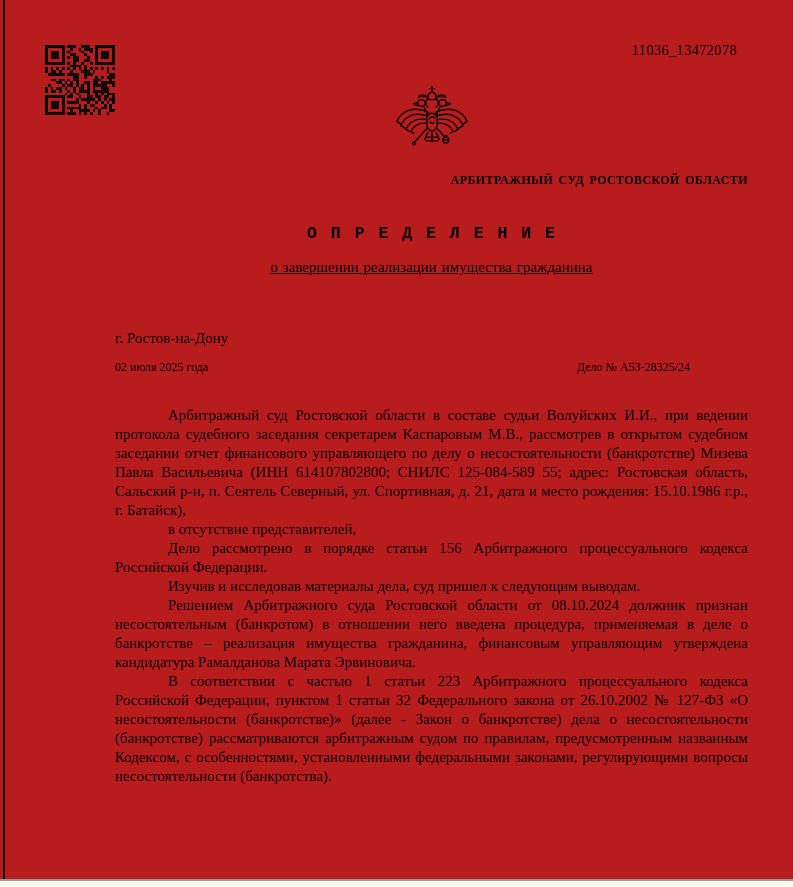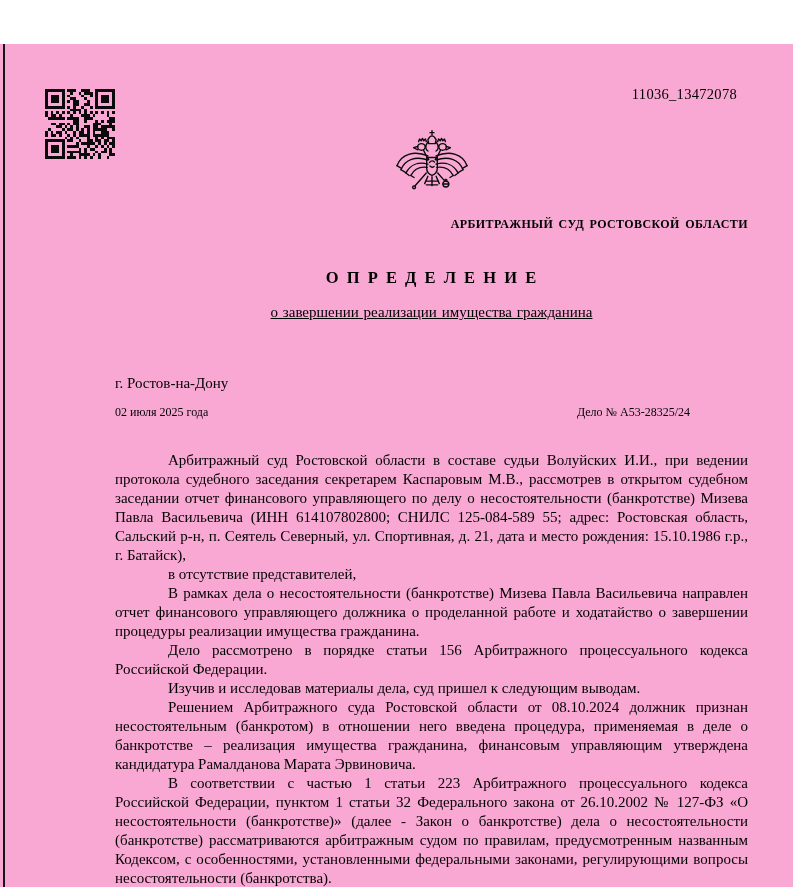--- a/index.html
+++ b/index.html
@@ -4,21 +4,21 @@
 <style>
   * { margin: 0; padding: 0; box-sizing: border-box; }
   html, body {
     width: 793px; height: 887px;
     background: #ffffff;
     font-family: "Liberation Serif", "DejaVu Serif", serif;
     color: #000;
     overflow: hidden;
     position: relative;
   }
-  .page { position: absolute; inset: 0; background: #f9a8d4; margin-top: 44px; }
+  .page { position: absolute; inset: 0; background: #b91c1c; }
 
   
   .left-edge {
     position: absolute; left: 3px; top: 0; width: 2px; height: 879px;
     background: #161616;
   }
   .bottom-cut {
     position: absolute; left: 0; top: 879px; width: 793px; height: 8px;
     background: #fbfbef; border-top: 2px solid #9a9a9a;
   }
@@ -42,20 +42,21 @@
 
   .court-title {
     margin-top: 13px; text-align: right;
     font-weight: bold; font-size: 12px; letter-spacing: 0.4px;
     word-spacing: 2px;
   }
   .doc-type {
     margin-top: 36px; text-align: center;
     font-weight: bold; font-size: 16.5px; letter-spacing: 1px;
     word-spacing: 2px;
+    font-family: Liberation Mono, monospace;
   }
   .doc-subject {
     margin-top: 16px; text-align: center;
     font-size: 15px; word-spacing: 1px; text-decoration: underline;
   }
 
   .city-line { margin-top: 54px; font-size: 15px; }
   .date-case {
     margin-top: 13px; font-size: 12px;
     display: flex; justify-content: space-between;
@@ -458,21 +459,20 @@
     <div class="city-line">г. Ростов-на-Дону</div>
 
     <div class="date-case">
       <span class="doc-date">02 июля 2025 года</span>
       <span class="case-number">Дело № А53-28325/24</span>
     </div>
 
     <div class="body-text">
       <p>Арбитражный суд Ростовской области в составе судьи Волуйских И.И., при ведении протокола судебного заседания секретарем Каспаровым М.В., рассмотрев в открытом судебном заседании отчет финансового управляющего по делу о несостоятельности (банкротстве) Мизева Павла Васильевича (ИНН 614107802800; СНИЛС 125-084-589 55; адрес: Ростовская область, Сальский р-н, п. Сеятель Северный, ул. Спортивная, д. 21, дата и место рождения: 15.10.1986 г.р., г. Батайск),</p>
       <div class="absence-line">в отсутствие представителей,</div>
-      <p>В рамках дела о несостоятельности (банкротстве) Мизева Павла Васильевича направлен отчет финансового управляющего должника о проделанной работе и ходатайство о завершении процедуры реализации имущества гражданина.</p>
       <p>Дело рассмотрено в порядке статьи 156 Арбитражного процессуального кодекса Российской Федерации.</p>
       <p>Изучив и исследовав материалы дела, суд пришел к следующим выводам.</p>
       <p>Решением Арбитражного суда Ростовской области от 08.10.2024 должник признан несостоятельным (банкротом) в отношении него введена процедура, применяемая в деле о банкротстве – реализация имущества гражданина, финансовым управляющим утверждена кандидатура Рамалданова Марата Эрвиновича.</p>
       <p>В соответствии с частью 1 статьи 223 Арбитражного процессуального кодекса Российской Федерации, пунктом 1 статьи 32 Федерального закона от 26.10.2002 № 127-ФЗ «О несостоятельности (банкротстве)» (далее - Закон о банкротстве) дела о несостоятельности (банкротстве) рассматриваются арбитражным судом по правилам, предусмотренным названным Кодексом, с особенностями, установленными федеральными законами, регулирующими вопросы несостоятельности (банкротства).</p>
     </div>
 
   </div>
 
   <div class="bottom-cut"></div>
 </div>

